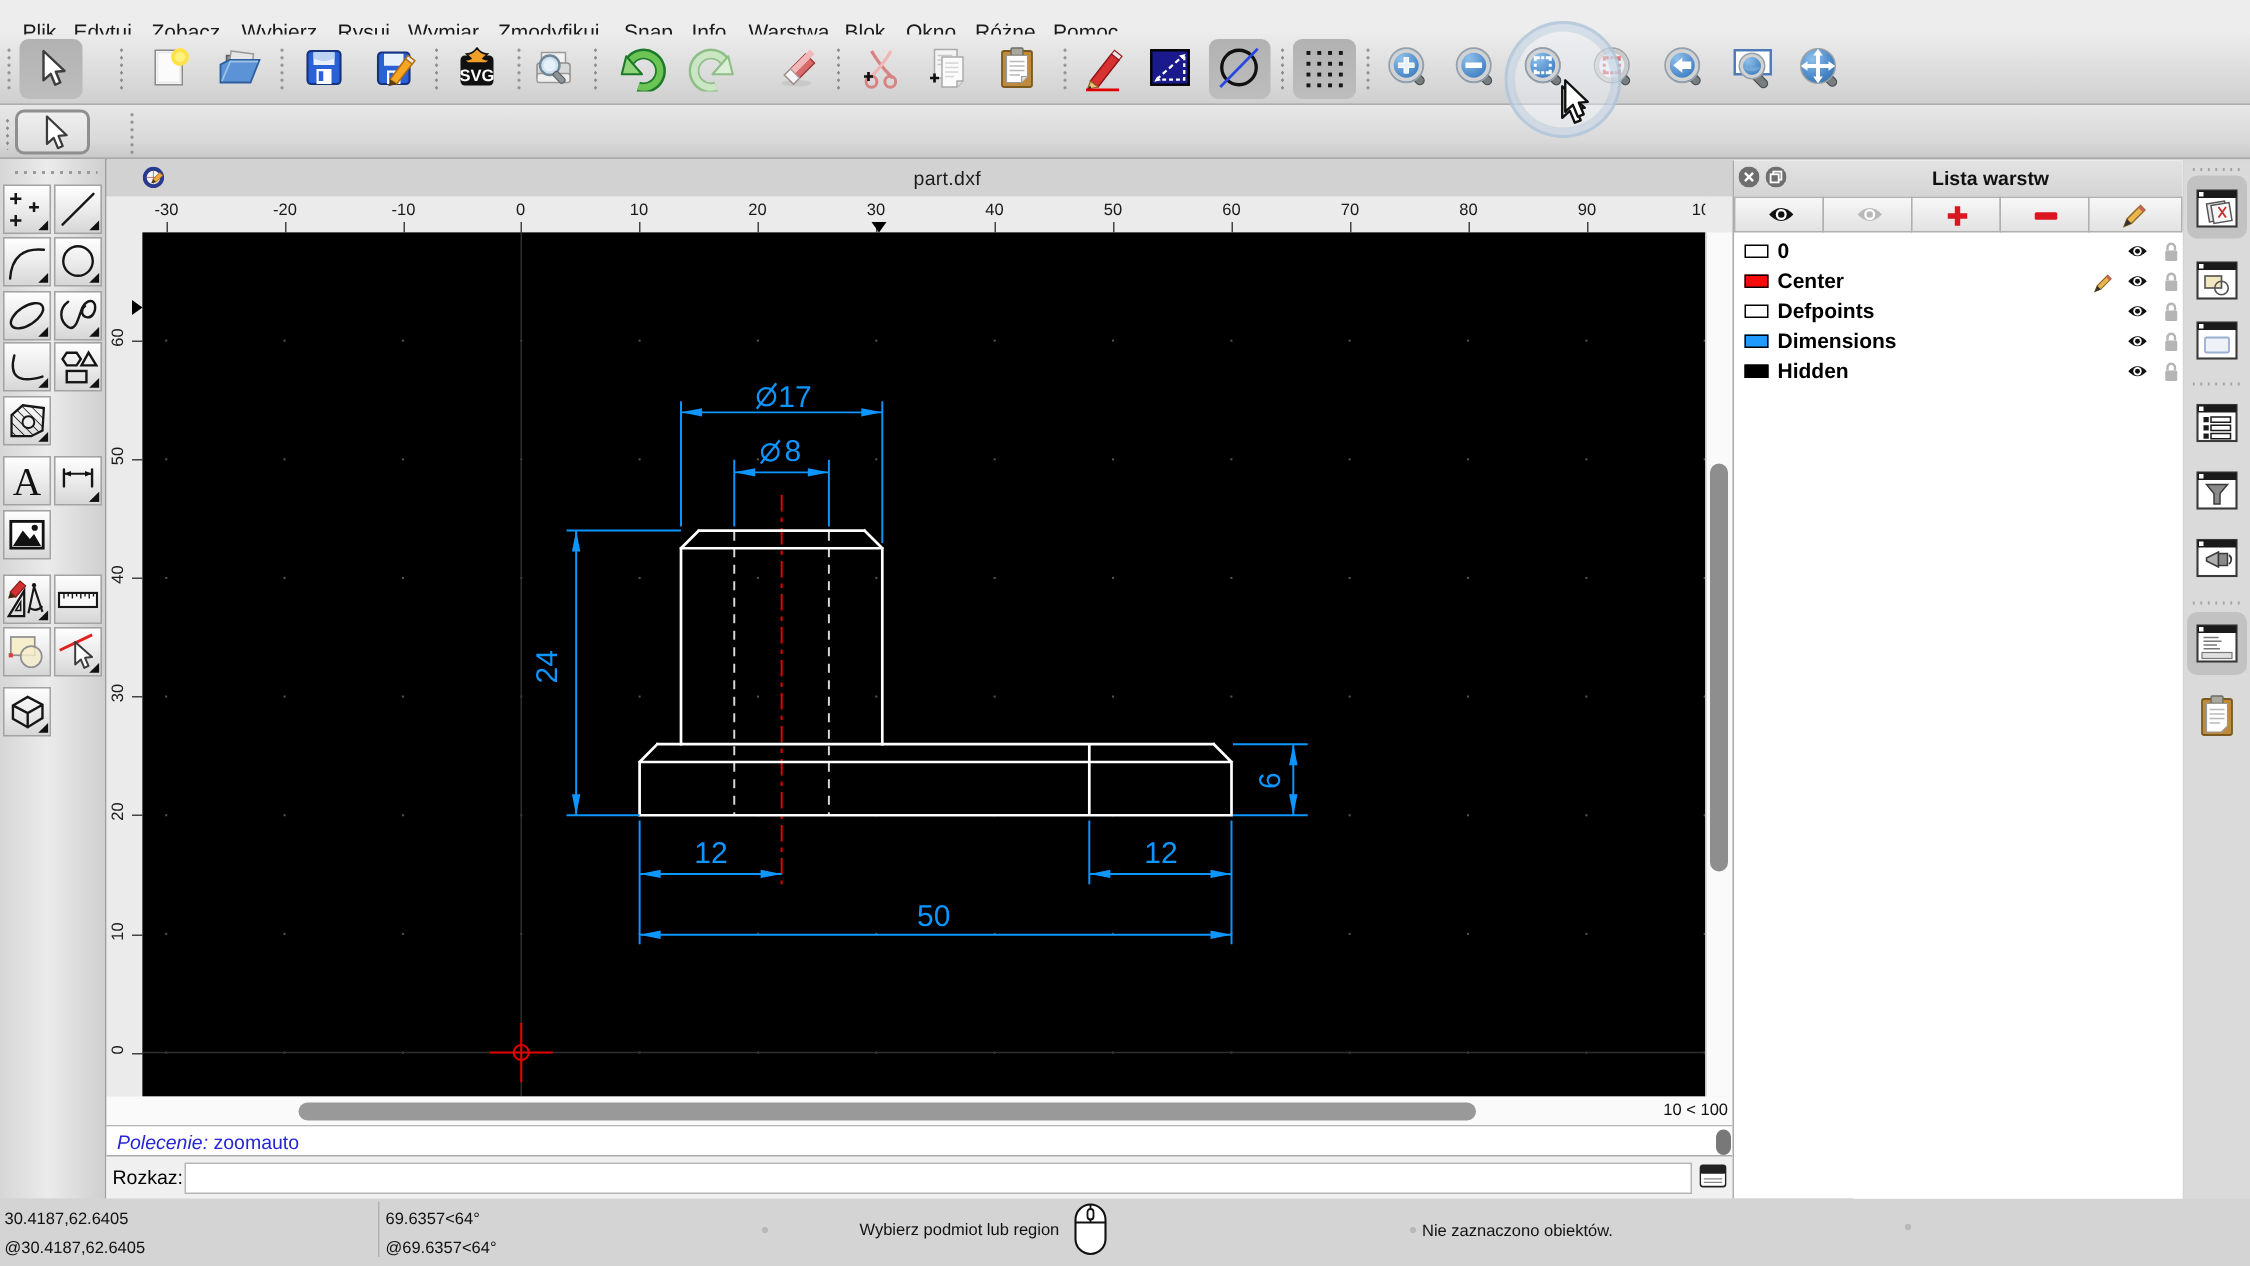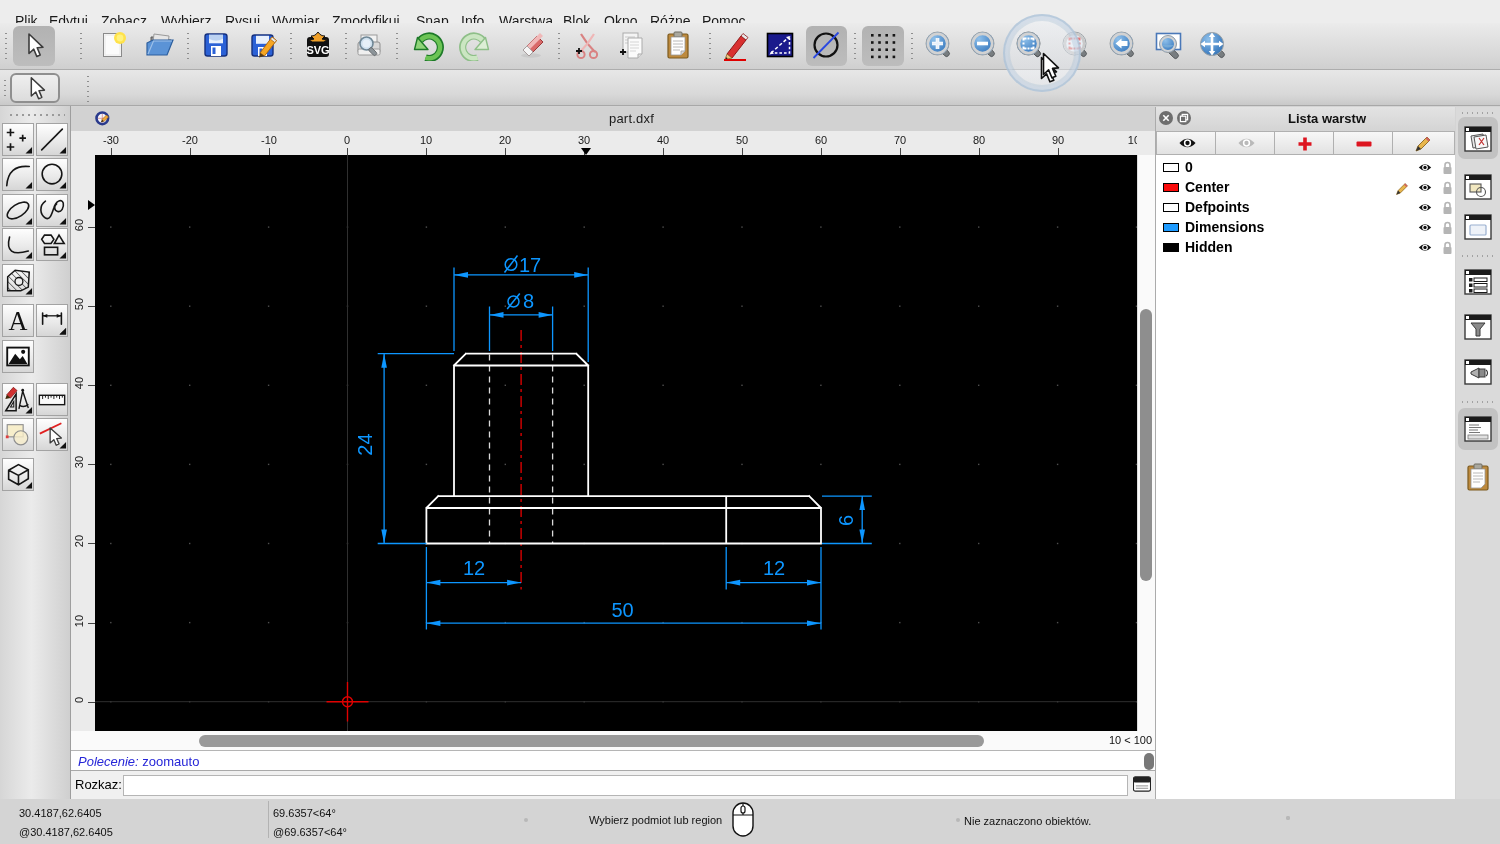--- a/index.html
+++ b/index.html
@@ -842,21 +842,21 @@
 #rptitle{position:absolute;left:0;top:0;width:299px;height:24px;background:linear-gradient(#e3e3e3,#d4d4d4);}
 #rptools{position:absolute;left:0;top:24px;width:299px;height:24px;}
 .rpbtn{position:absolute;top:0;height:24px;border:1px solid #b0b0b0;background:linear-gradient(#f7f7f7,#e2e2e2);}
 .lrow{position:absolute;left:0;width:299px;height:20px;font-size:14px;color:#000;}
 .swatch{position:absolute;left:7px;top:5px;width:16px;height:9px;border:1px solid #000;}
 
 #rstrip{left:1456px;top:107px;width:44px;height:692px;background:#dadada;}
 .dockico{position:absolute;left:7px;width:30px;height:30px;}
 .dsel{position:absolute;left:2px;width:40px;height:42px;background:#c2c2c2;border-radius:7px;}
 
-#statusbar{left:16px;top:799px;width:1236px;height:45px;background:#d4d4d4;font-size:11px;color:#111;}
+#statusbar{left:0;top:799px;width:1236px;height:45px;background:#d4d4d4;font-size:11px;color:#111;}
 #statusbar div{position:absolute;white-space:nowrap;}
 </style>
 
 
 <div class="abs" id="menubar">
 <span style="left:15px">Plik</span>
       <span style="left:49px">Edytuj</span>
       <span style="left:101px">Zobacz</span>
       <span style="left:161px">Wybierz</span>
       <span style="left:225px">Rysuj</span>

